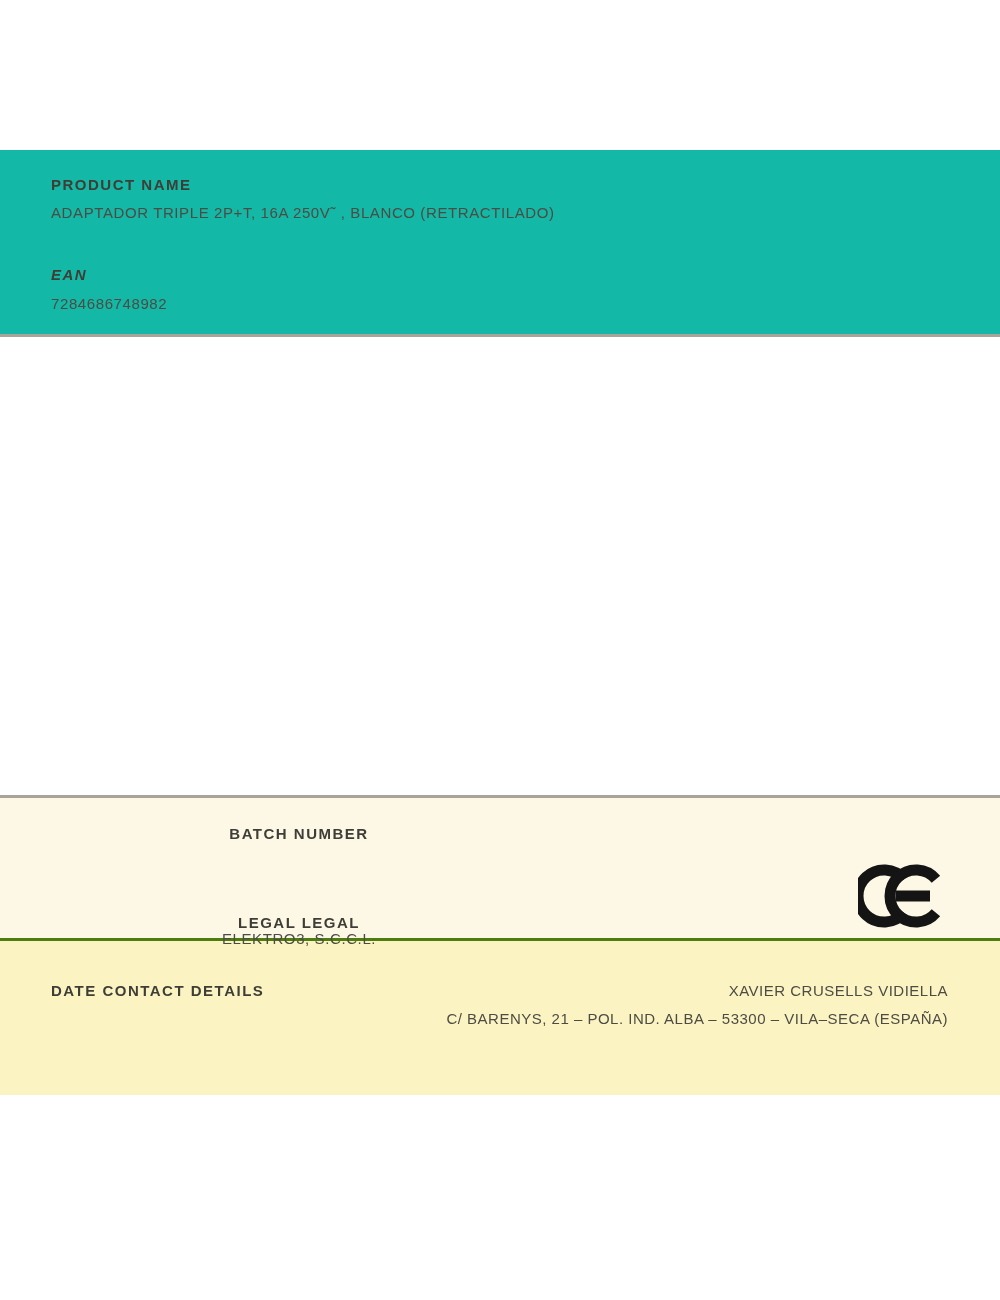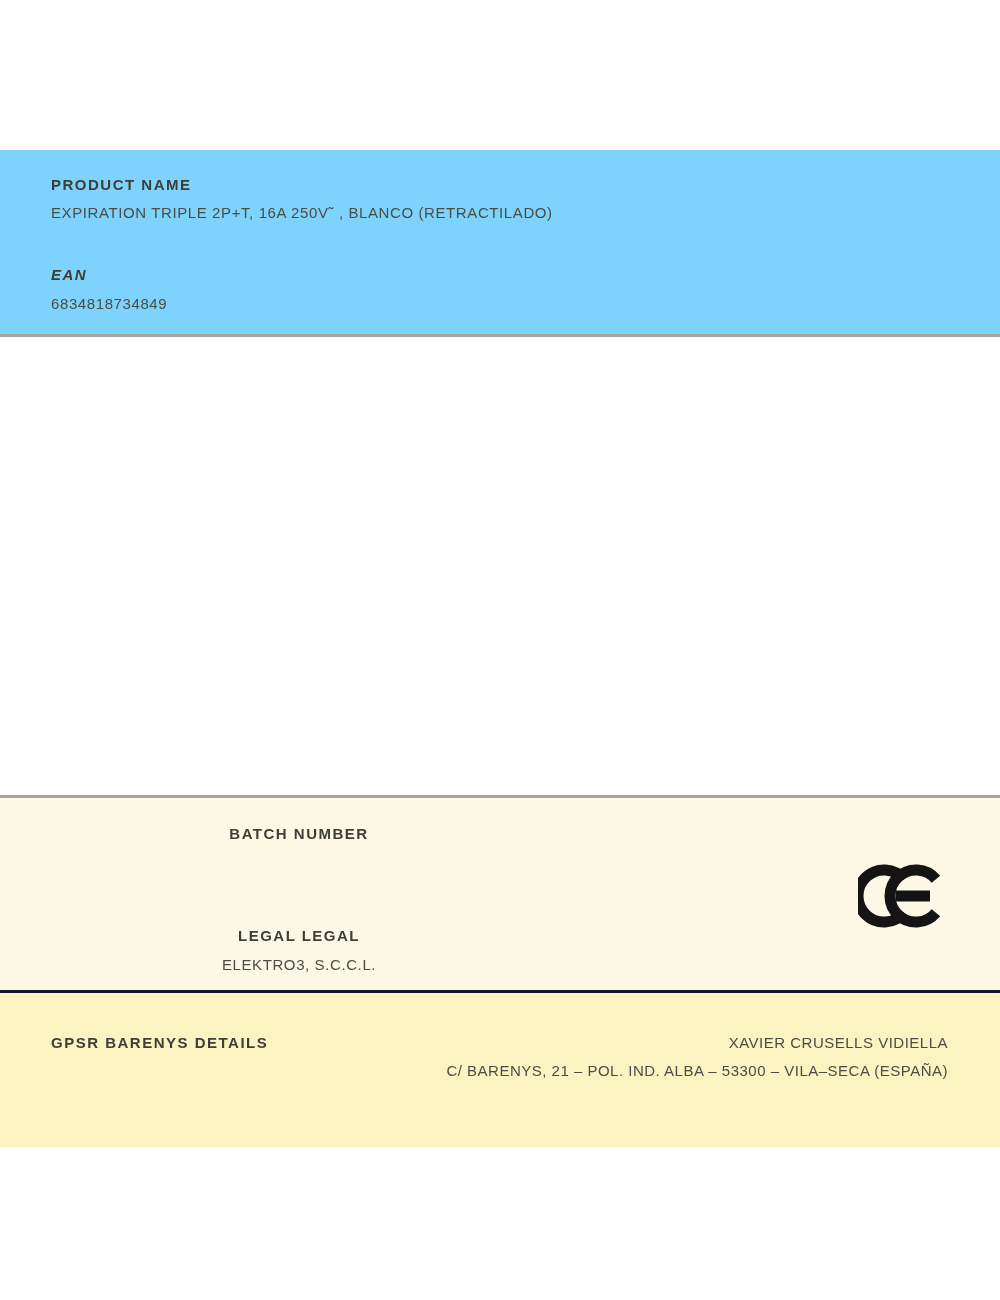--- a/index.html
+++ b/index.html
@@ -14,21 +14,21 @@
     color: #4c4c44;
     overflow: hidden;
   }
   .spacer-top { height: 150px; }
   .spacer-mid { height: 458px; }
 
   
   .section-product {
     box-sizing: border-box;
     height: 187px;
-    background: #7dd3fc;
+    background: #14b8a6;
     border-bottom: 3px solid #a8a49a;
     padding: 27px 51px 0 51px;
   }
   .field-label {
     font-size: 15px;
     font-weight: bold;
     letter-spacing: 1.5px;
     line-height: 16px;
     color: #3e3e37;
   }
@@ -40,37 +40,37 @@
     color: #4c4c44;
   }
   .section-product .field-value { margin-top: 12px; }
   .section-product .ean-label   { margin-top: 46px; font-style: italic; }
   .section-product .ean-value   { margin-top: 13px; }
 
   
   .section-batch {
     box-sizing: border-box;
     position: relative;
-    height: 198px;
+    height: 146px;
     background: #fdf8e6;
     border-top: 3px solid #a8a49a;
-    border-bottom: 3px solid #0f172a;
+    border-bottom: 3px solid #4d7c0f;
     padding-top: 28px;
   }
   .batch-grid {
     margin-left: 99px;
     width: 800px;
     display: flex;
   }
   .batch-col {
     width: 400px;
     text-align: center;
   }
   .value-placeholder { height: 73px; }
-  .batch-col .field-value { margin-top: 13px; }
+  .batch-col .field-value { }
 
   .ce-mark {
     position: absolute;
     top: 66px;
     right: 58px;
     width: 84px;
     height: 64px;
   }
 
   
@@ -92,23 +92,23 @@
     color: #4c4c44;
   }
 </style>
 </head>
 <body>
 
 <div class="spacer-top"></div>
 
 <section class="section-product">
   <div class="field-label">PRODUCT NAME</div>
-  <div class="field-value">EXPIRATION TRIPLE 2P+T, 16A 250V˜ , BLANCO (RETRACTILADO)</div>
+  <div class="field-value">ADAPTADOR TRIPLE 2P+T, 16A 250V˜ , BLANCO (RETRACTILADO)</div>
   <div class="field-label ean-label">EAN</div>
-  <div class="field-value ean-value">6834818734849</div>
+  <div class="field-value ean-value">7284686748982</div>
 </section>
 
 <div class="spacer-mid"></div>
 
 <section class="section-batch">
   <div class="batch-grid">
     <div class="batch-col">
       <div class="field-label">BATCH NUMBER</div>
       <div class="value-placeholder field-value"></div>
       <div class="field-label">LEGAL LEGAL</div>
@@ -121,18 +121,18 @@
       <g fill="none" stroke="#141414" stroke-width="11" stroke-linecap="butt">
         <path d="M 45.92 15.29 A 26 26 0 1 0 45.92 48.71"></path>
         <path d="M 77.92 15.29 A 26 26 0 1 0 77.92 48.71"></path>
         <path d="M 37.6 32 L 72 32"></path>
       </g>
     </svg>
   </div>
 </section>
 
 <section class="section-gpsr">
-  <div class="field-label">GPSR BARENYS DETAILS</div>
+  <div class="field-label">DATE CONTACT DETAILS</div>
   <div class="contact-block">
     <div class="contact-line">XAVIER CRUSELLS VIDIELLA</div>
     <div class="contact-line">C/ BARENYS, 21 – POL. IND. ALBA – 53300 – VILA–SECA (ESPAÑA)</div>
   </div>
 </section>
 
 </body></html>

